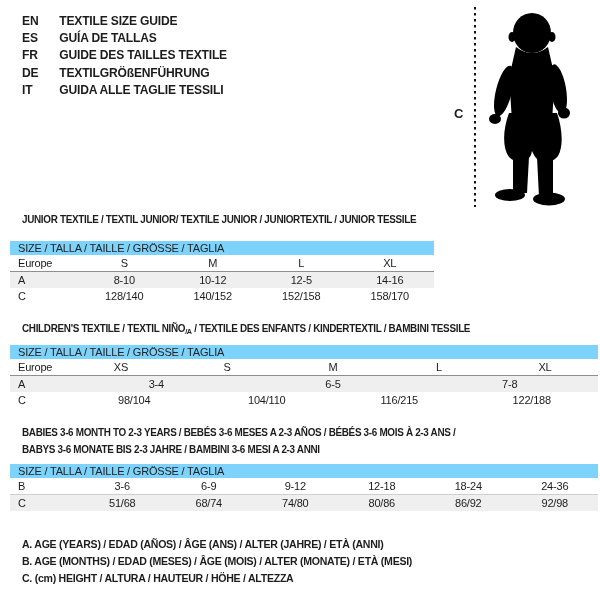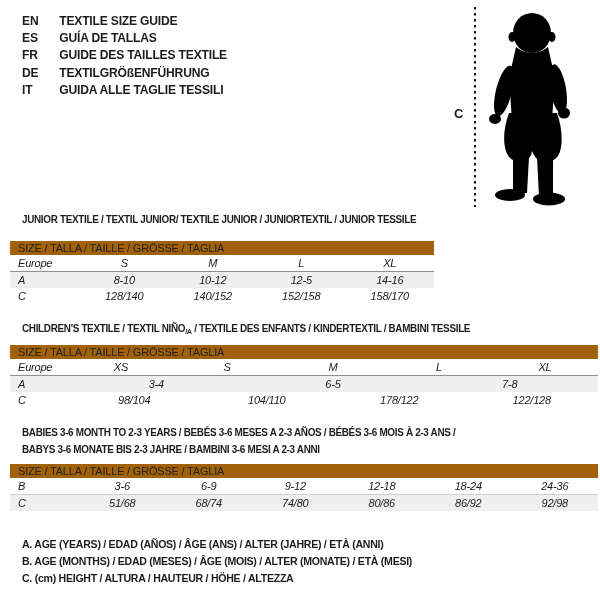--- a/index.html
+++ b/index.html
@@ -22,23 +22,23 @@
   #t1-title{left:22px;top:213px;}
   #t2-title{left:22px;top:322px;}
   #t3-title{left:22px;top:424px;line-height:17px;}
   sub.small{font-size:8px;vertical-align:-2px;}
 
   
   .tbl{left:10px;font-size:11px;letter-spacing:-0.2px;}
   #t1{top:241px;width:424px;}
   #t2{top:345px;width:588px;}
   #t3{top:464px;width:588px;}
-  .tbl-header{background:#a16207;height:14px;line-height:14px;padding-left:8px;
+  .tbl-header{background:#7dd3fc;height:14px;line-height:14px;padding-left:8px;
               color:#222;white-space:nowrap;}
-  .trow{display:flex;height:16px;line-height:16px;font-style:italic;}
+  .trow{display:flex;height:16px;line-height:16px;}
   .trow.shaded{background:#efefef;}
   #t1 .trow.shaded,#t2 .trow.shaded{border-top:1px solid #8f8f8f;}
   #t3 .trow.shaded{border-top:1px solid #cfcfcf;}
   .lbl{padding-left:8px;box-sizing:border-box;}
   #t1 .lbl{width:70px;} #t2 .lbl{width:58px;} #t3 .lbl{width:69px;}
   .cell{flex:1;text-align:center;}
 
   
   .notes{left:22px;top:536px;font-weight:bold;font-size:11.5px;line-height:17px;
          letter-spacing:-0.3px;white-space:nowrap;transform:scaleX(.92);transform-origin:0 0;}
@@ -131,22 +131,22 @@
   <div class="trow shaded">
     <span class="lbl">A</span>
     <span class="cell">3-4</span>
     <span class="cell">6-5</span>
     <span class="cell">7-8</span>
   </div>
   <div class="trow">
     <span class="lbl">C</span>
     <span class="cell">98/104</span>
     <span class="cell">104/110</span>
-    <span class="cell">178/122</span>
-    <span class="cell">122/128</span>
+    <span class="cell">116/215</span>
+    <span class="cell">122/188</span>
   </div>
 </div>
 
 <div class="abs tbl-title" id="t3-title">
   <div>BABIES 3-6 MONTH TO 2-3 YEARS / BEBÉS 3-6 MESES A 2-3 AÑOS / BÉBÉS 3-6 MOIS À 2-3 ANS /</div>
   <div>BABYS 3-6 MONATE BIS 2-3 JAHRE / BAMBINI 3-6 MESI A 2-3 ANNI</div>
 </div>
 <div class="abs tbl" id="t3">
   <div class="tbl-header">SIZE / TALLA / TAILLE / GRÖSSE / TAGLIA</div>
   <div class="trow">

